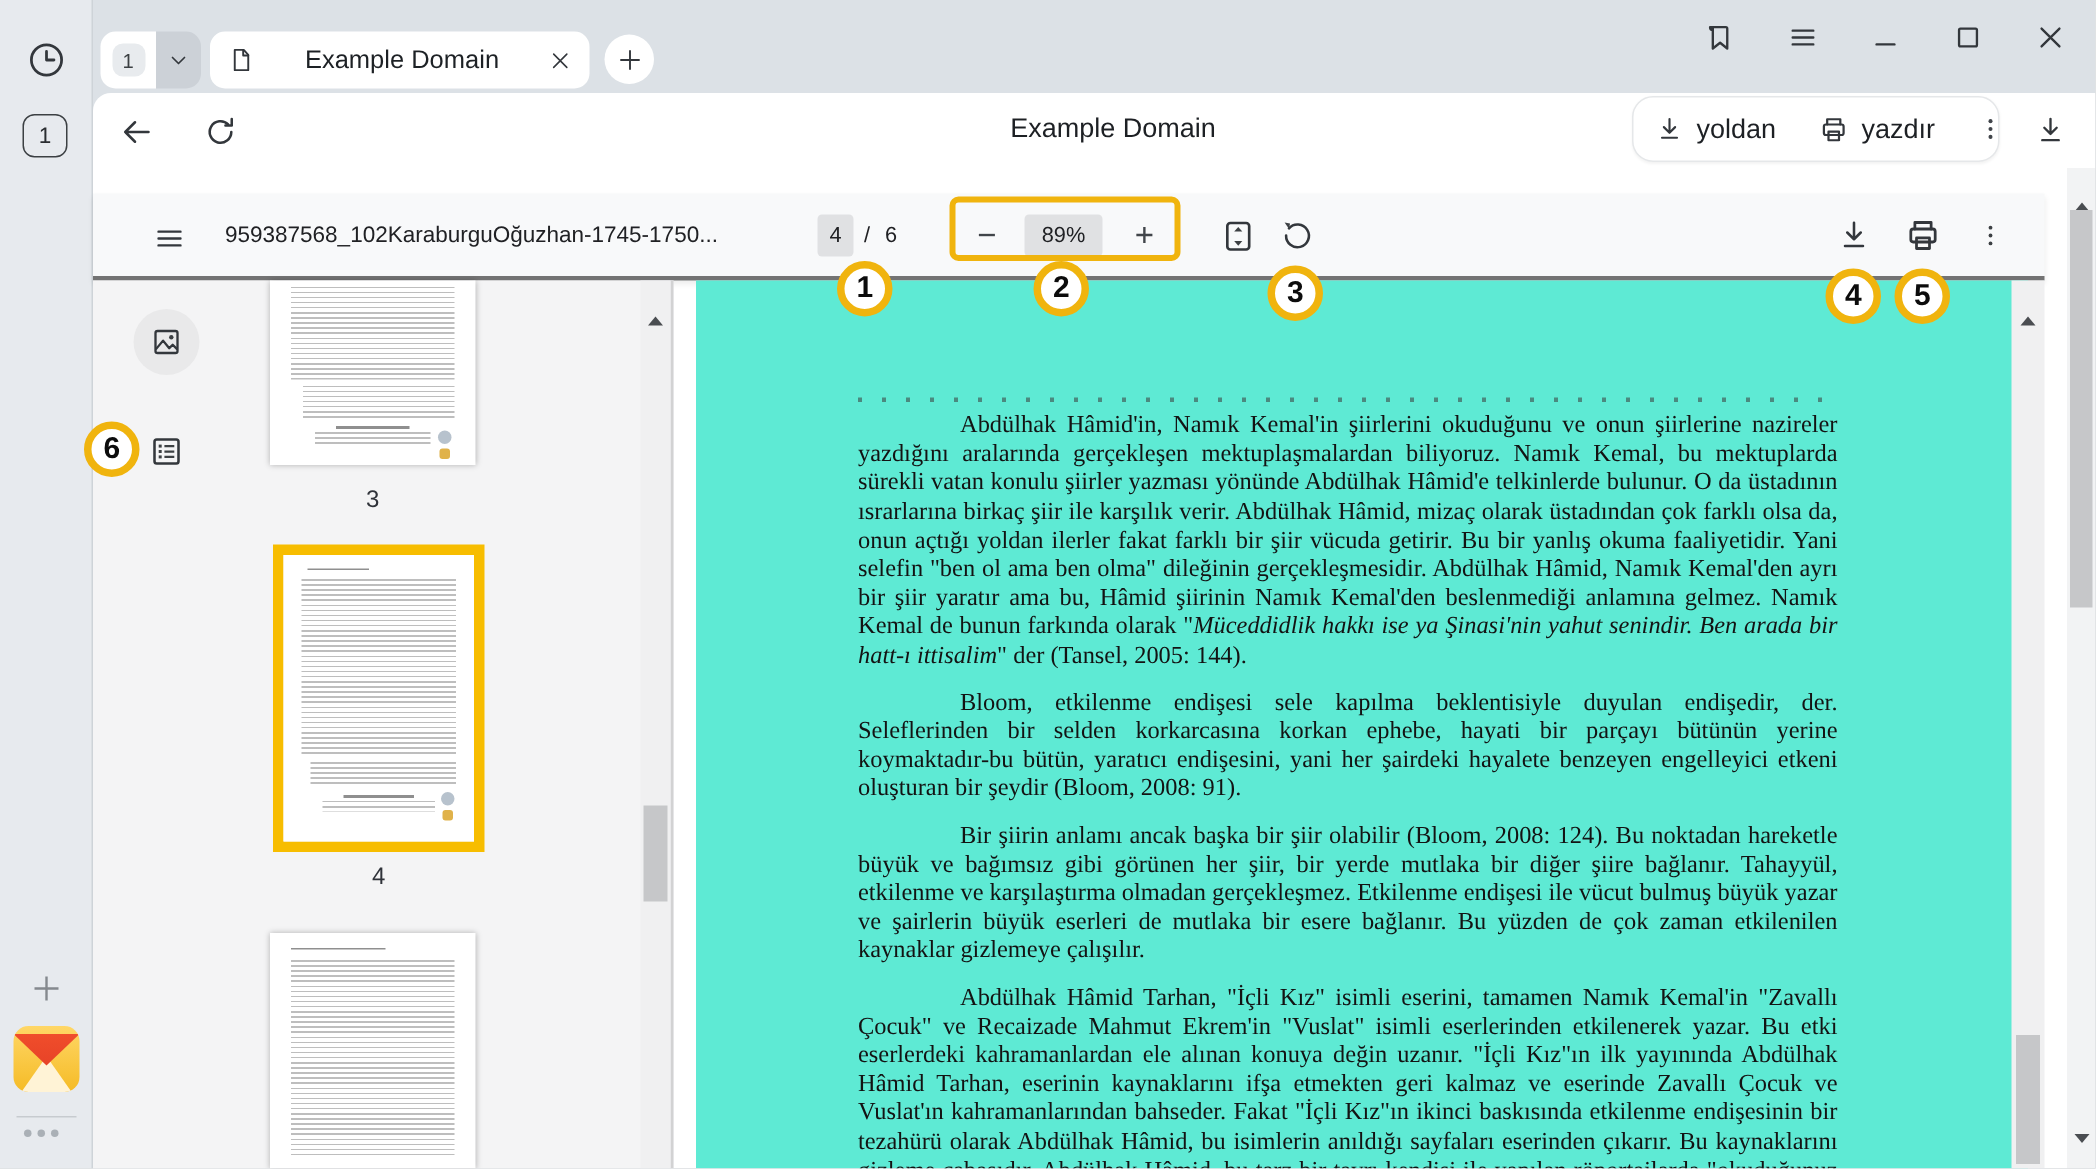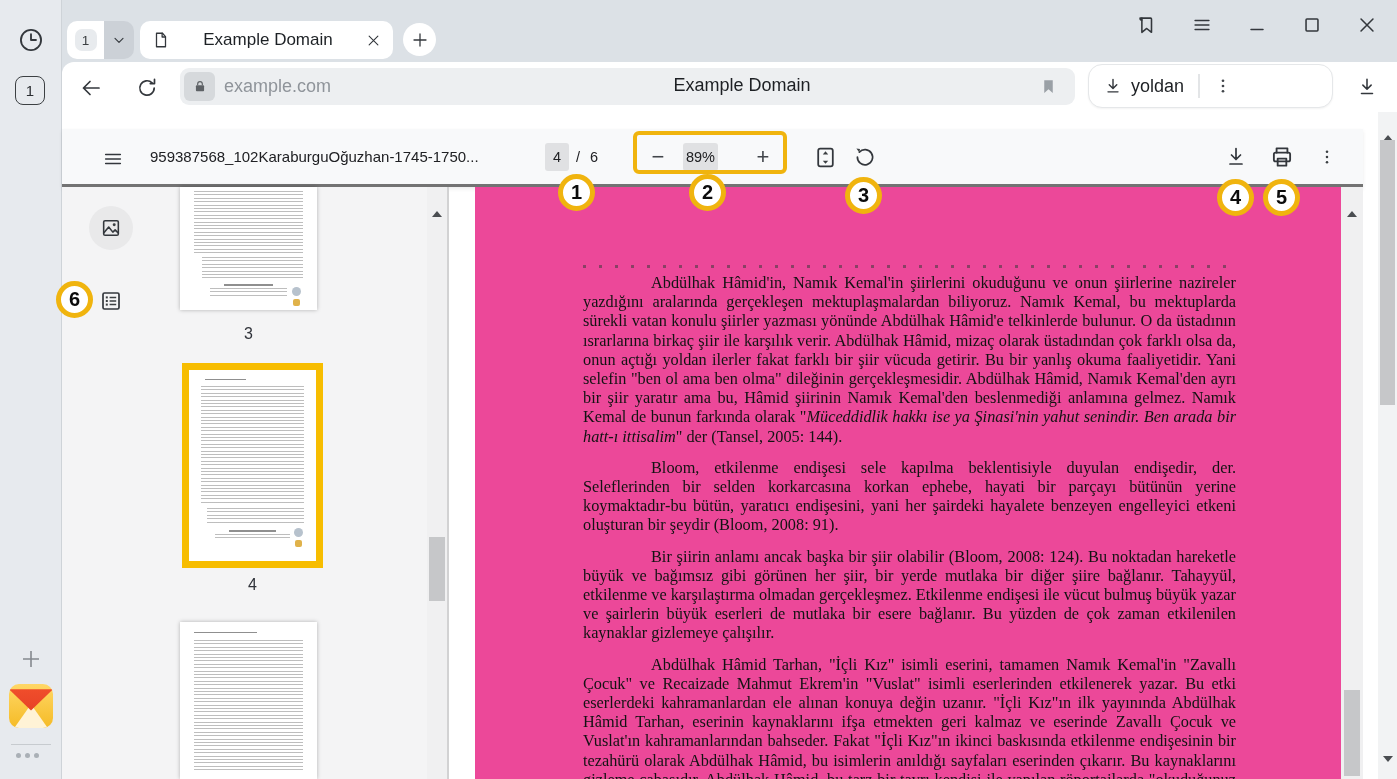--- a/index.html
+++ b/index.html
@@ -64,21 +64,21 @@
   .stamp-s { position:absolute; width:7px; height:7px; border-radius:2px; background:#e0b24a; }
   .thumb-active-border { position:absolute; border:7px solid #f7bd00; cursor:pointer; }
 
   .scrollbar { position:absolute; background:#f0f0f1; }
   .sb-thumb { position:absolute; background:#c6c7c9; cursor:grab; }
   .tri-up { width:0; height:0; border-left:5px solid transparent; border-right:5px solid transparent; border-bottom:6px solid #4a4d51; }
   .tri-down { width:0; height:0; border-left:5px solid transparent; border-right:5px solid transparent; border-top:6px solid #4a4d51; }
   .sb-arrow { position:absolute; background:none; border:none; cursor:pointer; padding:0; }
 
   
-  .pdf-page { position:absolute; left:413px; top:75px; width:888px; height:592px; background:#ec4899; }
+  .pdf-page { position:absolute; left:402px; top:75px; width:888px; height:592px; background:#5eead4; }
   .clipped-line { position:absolute; left:108px; top:78px; width:653px; height:3px; background-image:repeating-linear-gradient(90deg,#3a3a3a 0 3px,transparent 3px 16px); opacity:.55; }
   .doc-text { position:absolute; left:108px; top:86px; width:653px; font-family:"Liberation Serif", serif; font-size:16.3px; line-height:19.2px; color:#131313; text-align:justify; }
   .doc-text p { text-indent:68px; margin-bottom:12px; }
   .doc-text i { font-style:italic; }
 
   
   .ann-circle { position:absolute; width:37px; height:37px; border-radius:50%; border:5px solid #f0b40e; background:#fff; display:flex; align-items:center; justify-content:center; font-size:20px; font-weight:bold; color:#0c0c0c; z-index:30; }
   .ann-rect { position:absolute; border:4px solid #f0b40e; border-radius:6px; z-index:25; background:transparent; }
 
   .ic-stroke { stroke:#33373c; stroke-width:1.7; fill:none; stroke-linecap:round; stroke-linejoin:round; }
@@ -198,47 +198,41 @@
       </span>
     </button>
     <button class="nav-btn" style="left:72px;">
       <span>
         <svg width="24" height="24" viewBox="0 0 24 24">
             <path class="ic-stroke" d="M19.2 12a7.2 7.2 0 1 1-2.1-5.1"></path>
             <path class="ic-stroke" d="M19.5 3.4v4.2h-4.2"></path>
           </svg>
       </span>
     </button>
-    <div class="addressbar">
-      <span class="lock-chip">
-        <span>
-          <svg width="14" height="15" viewBox="0 0 24 24">
-              <rect x="5" y="10" width="14" height="10" rx="1.5" fill="#5d6165"></rect>
-              <path d="M8 10V7.5a4 4 0 0 1 8 0V10" stroke="#5d6165" stroke-width="2" fill="none"></path>
-            </svg>
-        </span>
-      </span>
-      <span class="url-text">example.com</span>
-      <span class="bookmark-ic">
-        <svg width="17" height="21" viewBox="0 0 24 24">
-            <path d="M6 3h12v18l-6-5-6 5z" fill="#9aa0a6"></path>
-          </svg>
-      </span>
-    </div>
     <div class="page-title-bar">Example Domain</div>
     <div class="actions-pill">
       <button class="pill-btn">
         <span>
           <svg width="20" height="20" viewBox="0 0 24 24">
               <path class="ic-stroke" d="M12 4v10.5M7.5 10.5L12 15l4.5-4.5M6 19h12"></path>
             </svg>
         </span>
         <span>yoldan</span>
       </button>
       <span class="pill-sep"></span>
+      <button class="pill-btn">
+        <span>
+          <svg width="21" height="21" viewBox="0 0 24 24">
+              <path class="ic-stroke" d="M7 8V4h10v4"></path>
+              <rect class="ic-stroke" x="4.5" y="8" width="15" height="8" rx="1.5"></rect>
+              <rect class="ic-stroke" x="8" y="13.5" width="8" height="6.5"></rect>
+            </svg>
+        </span>
+        <span>yazdır</span>
+      </button>
       <span class="pill-sep"></span>
       <button class="pill-btn">
         <span>
           <svg width="18" height="18" viewBox="0 0 24 24">
               <circle cx="12" cy="5" r="1.8" fill="#41454a"></circle>
               <circle cx="12" cy="12" r="1.8" fill="#41454a"></circle>
               <circle cx="12" cy="19" r="1.8" fill="#41454a"></circle>
             </svg>
         </span>
       </button>
@@ -260,21 +254,21 @@
           <svg width="22" height="22" viewBox="0 0 24 24">
               <path class="ic-stroke" d="M4 7h16M4 12h16M4 17h16"></path>
             </svg>
         </span>
       </button>
       <div class="pdf-filename">959387568_102KaraburguOğuzhan-1745-1750...</div>
       <div class="val-box" style="left:483px; top:14px; width:24px; height:28px;">4</div>
       <span class="plain-val" style="left:514px; top:20px;">/</span>
       <span class="plain-val" style="left:528px; top:20px;">6</span>
       <button class="pdft-btn zoom-sign" style="left:582px; top:14px; width:28px; height:28px;">−</button>
-      <div class="val-box" style="left:621px; top:14px; width:35px; height:28px;">89%</div>
+      <div class="val-box" style="left:621px; top:14px; width:52px; height:28px;">89%</div>
       <button class="pdft-btn zoom-sign" style="left:687px; top:14px; width:28px; height:28px;">+</button>
       <button class="pdft-btn" style="left:749px; top:14px; width:28px; height:28px;">
         <span>
           <svg width="25" height="25" viewBox="0 0 24 24">
               <rect class="ic-stroke" x="5" y="3.5" width="14" height="17" rx="2"></rect>
               <path d="M12 6l2.6 3H9.4z" fill="#3c4043"></path>
               <path d="M12 18l-2.6-3h5.2z" fill="#3c4043"></path>
             </svg>
         </span>
       </button>

